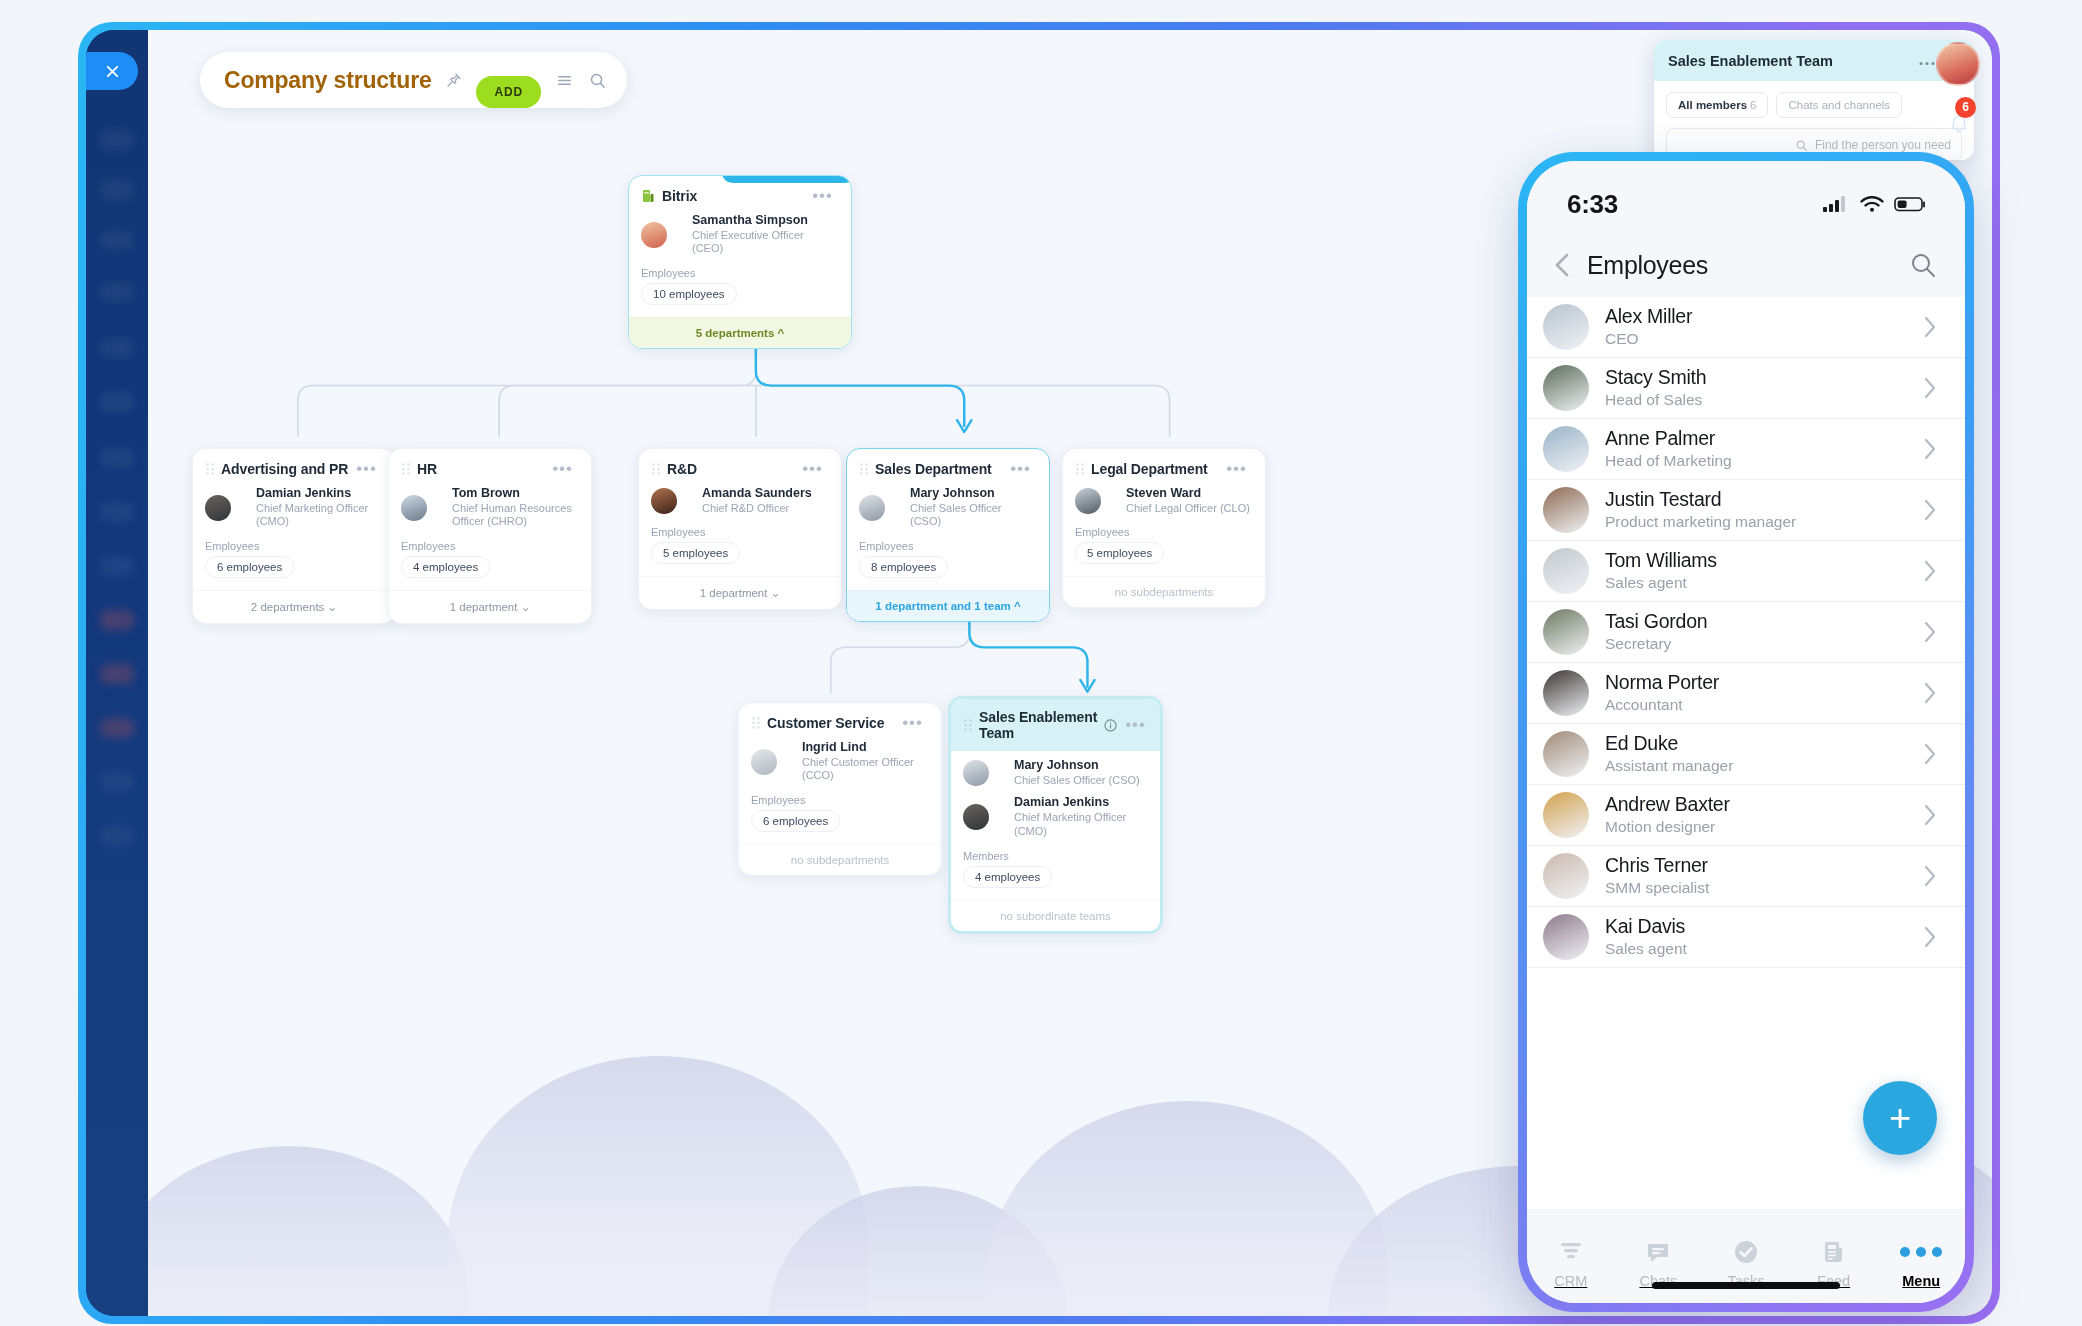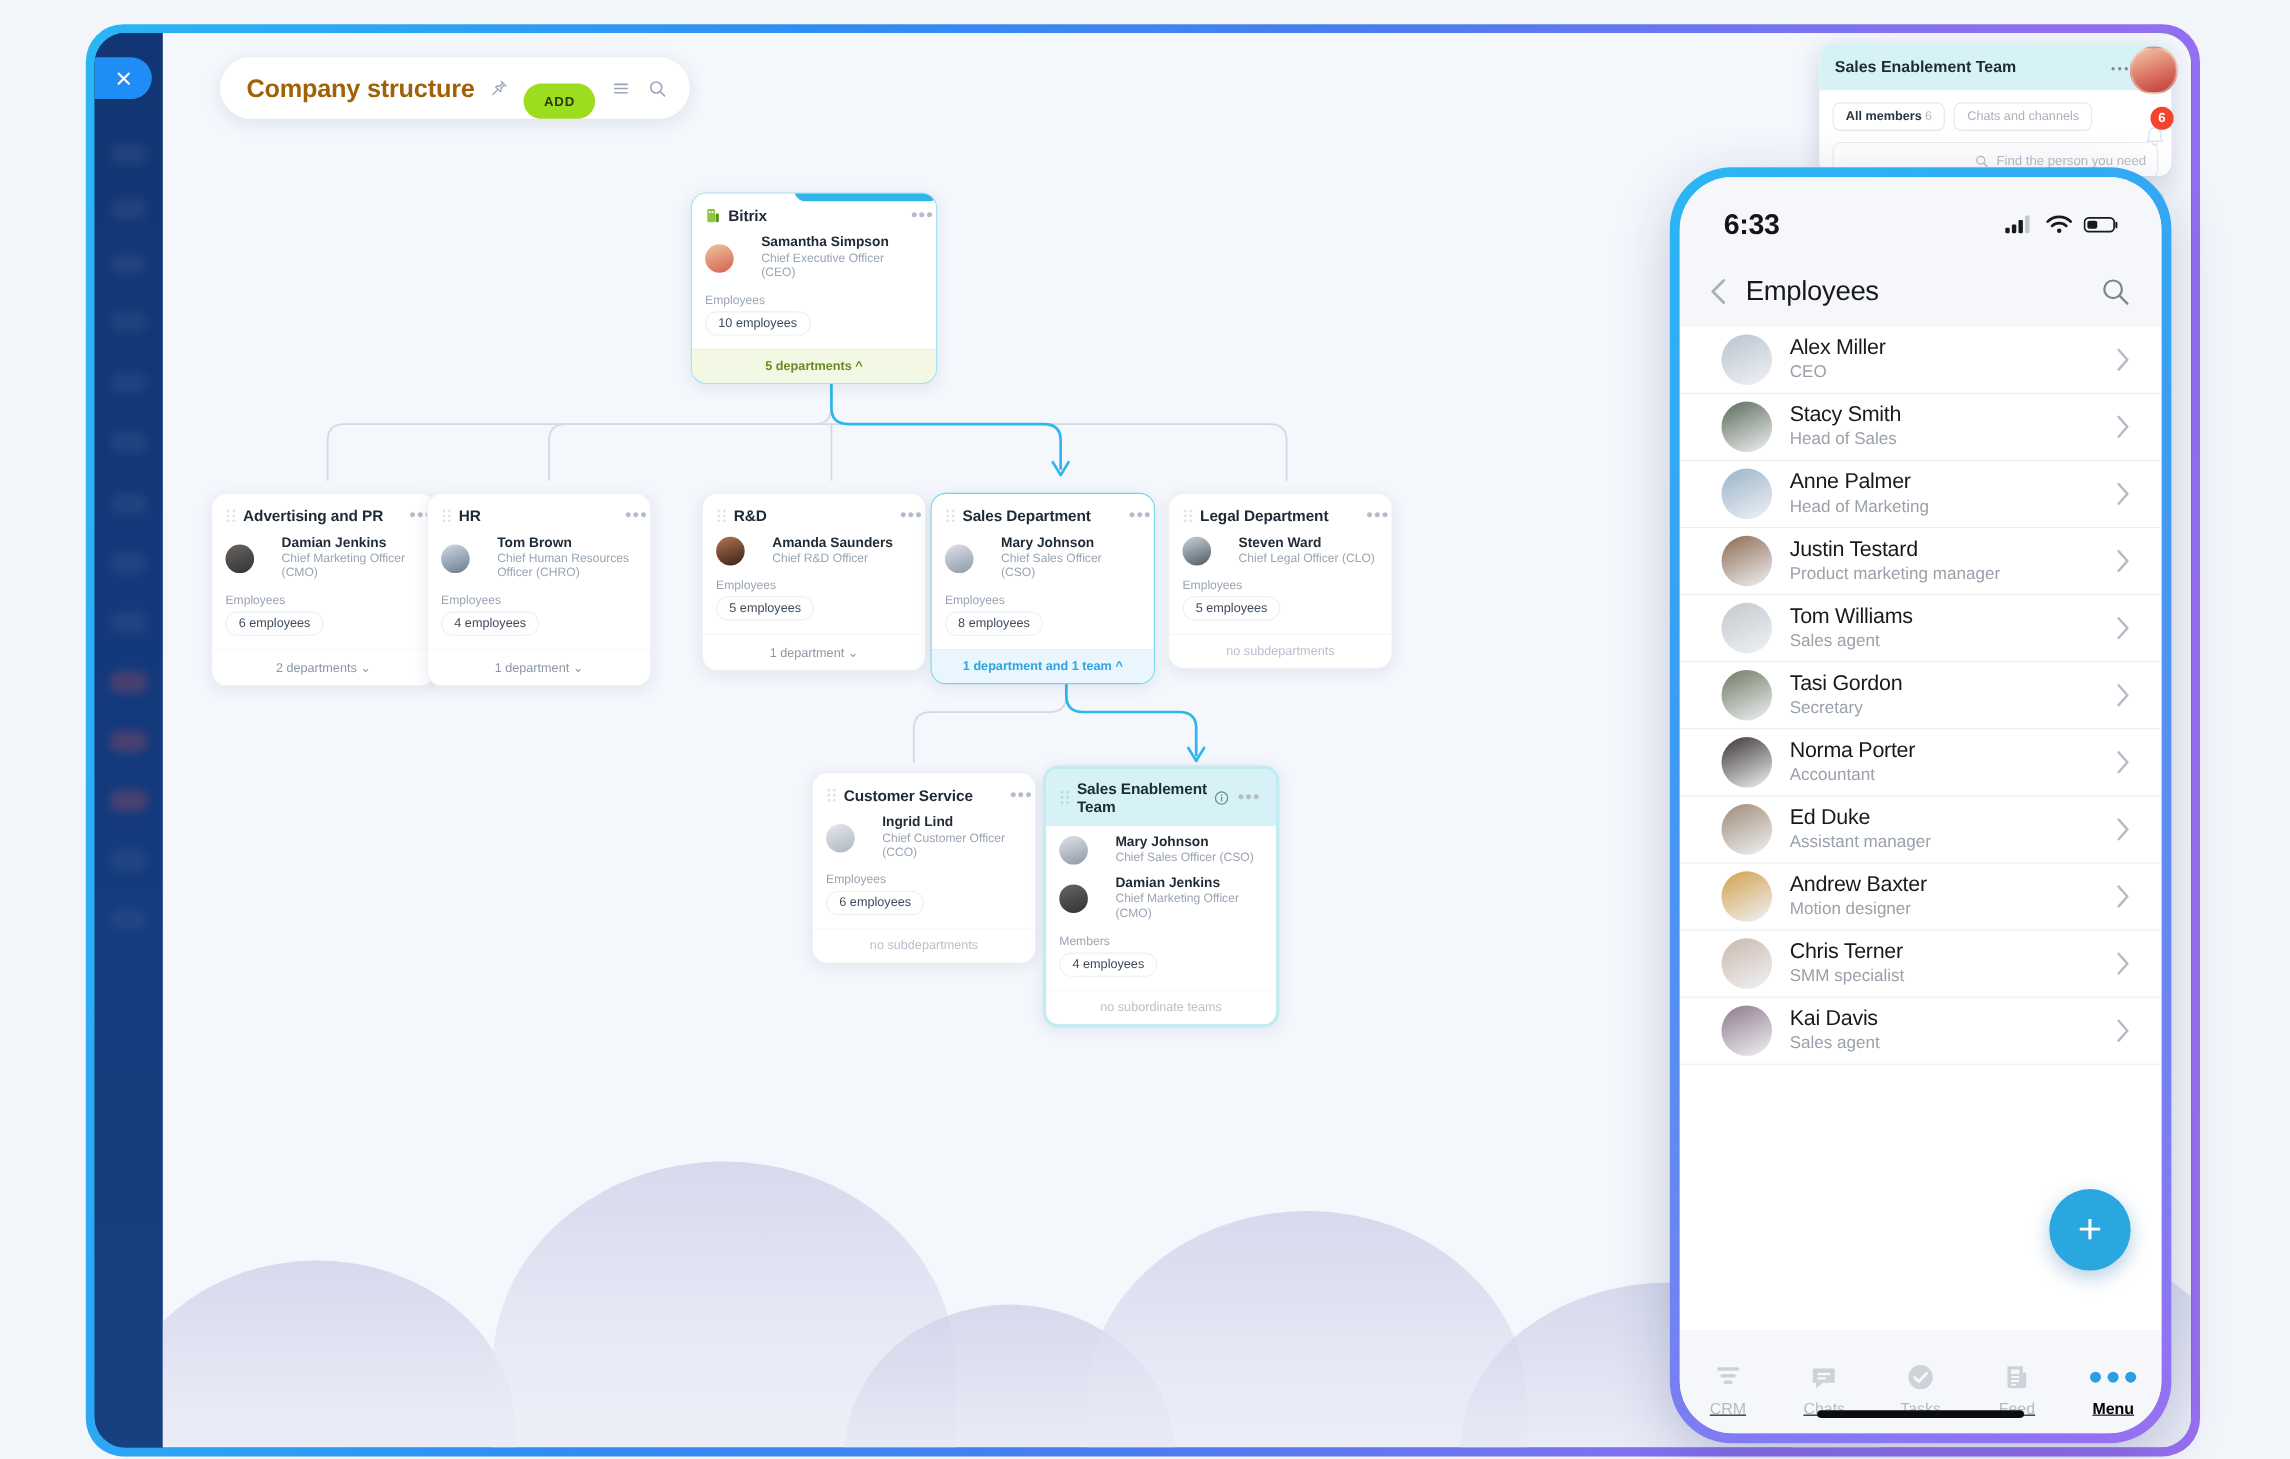--- a/index.html
+++ b/index.html
@@ -108,21 +108,21 @@
     background: #fff;
     border-radius: 14px;
     box-shadow: 0 3px 14px rgba(36,60,100,.09);
     overflow: hidden;
   }
   .node.root   { border: 1.5px solid #9fe2f0; }
   .node.sel    { border: 1.5px solid #79d3ef; }
   .node.team   { border: 3px solid #c2ecf2; background:#fff; }
   .node.plain  { border: 1px solid #eef1f6; }
 
-  .n-head { display: flex; align-items: center; padding: 12px 2px 6px 12px; }
+  .n-head { display: flex; align-items: center; padding: 12px 18px 6px 12px; }
   .n-grip { width: 10px; margin-right: 6px; opacity: .5; }
   .n-title { font-size: 14px; font-weight: 700; color: #1f2a37; flex: 1; letter-spacing: -.1px; }
   .n-dots { color: #b3bcc9; font-size: 17px; letter-spacing: 1px; line-height: 8px; }
   .n-info { color: #b3bcc9; margin-right: 8px; display: flex; }
 
   .n-person { display: flex; align-items: center; gap: 25px; padding: 3px 14px 2px 12px; }
   .av { width: 26px; height: 26px; border-radius: 50%; flex: none; background: #cfd6e0; }
   .n-pname { font-size: 12.5px; font-weight: 600; color: #1f2a37; line-height: 1.25; }
   .n-prole { font-size: 11px; color: #9aa4b2; line-height: 1.25; }
 
@@ -212,21 +212,21 @@
     height: 64px; background: #f5f7fa;
     display: flex; align-items: center; padding: 0 28px 0 24px; gap: 14px;
   }
   .nav-back { color: #a9b1bb; display: flex; }
   .nav-title { flex: 1; font-size: 25px; color: #17191d; letter-spacing: -.3px; }
   .nav-search { color: #7b838e; display: flex; }
 
   .emp-list { flex: 1; background: #fff; overflow: hidden; }
   .emp-row {
     height: 61px; display: flex; align-items: center;
-    padding: 0 26px 0 38px; gap: 16px;
+    padding: 0 26px 0 16px; gap: 16px;
     border-bottom: 1px solid #eceef1;
   }
   .emp-av { width: 46px; height: 46px; border-radius: 50%; flex: none; background: #ccd3dc; }
   .emp-txt { flex: 1; min-width: 0; }
   .emp-name { font-size: 19.5px; color: #17191d; letter-spacing: -.25px; line-height: 1.18; }
   .emp-role { font-size: 15.5px; color: #9aa1aa; line-height: 1.25; margin-top: 1px; }
   .emp-chev { color: #b4bbc4; display: flex; }
 
   .fab {
     position: absolute; right: 28px; bottom: 148px;

